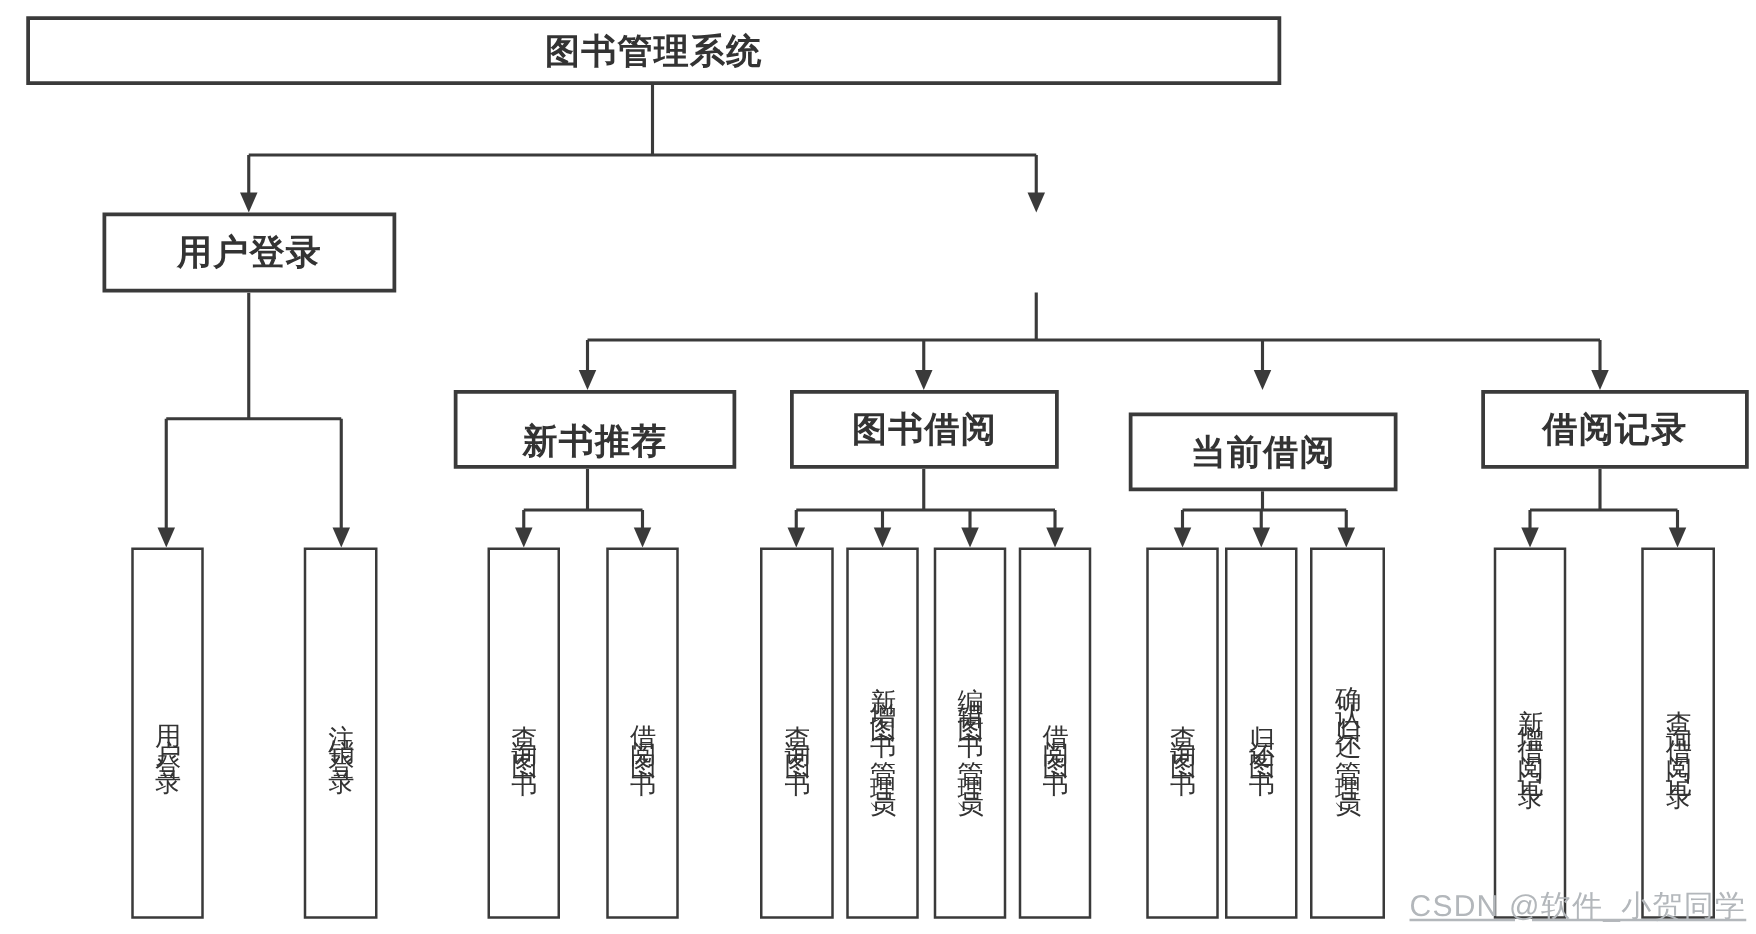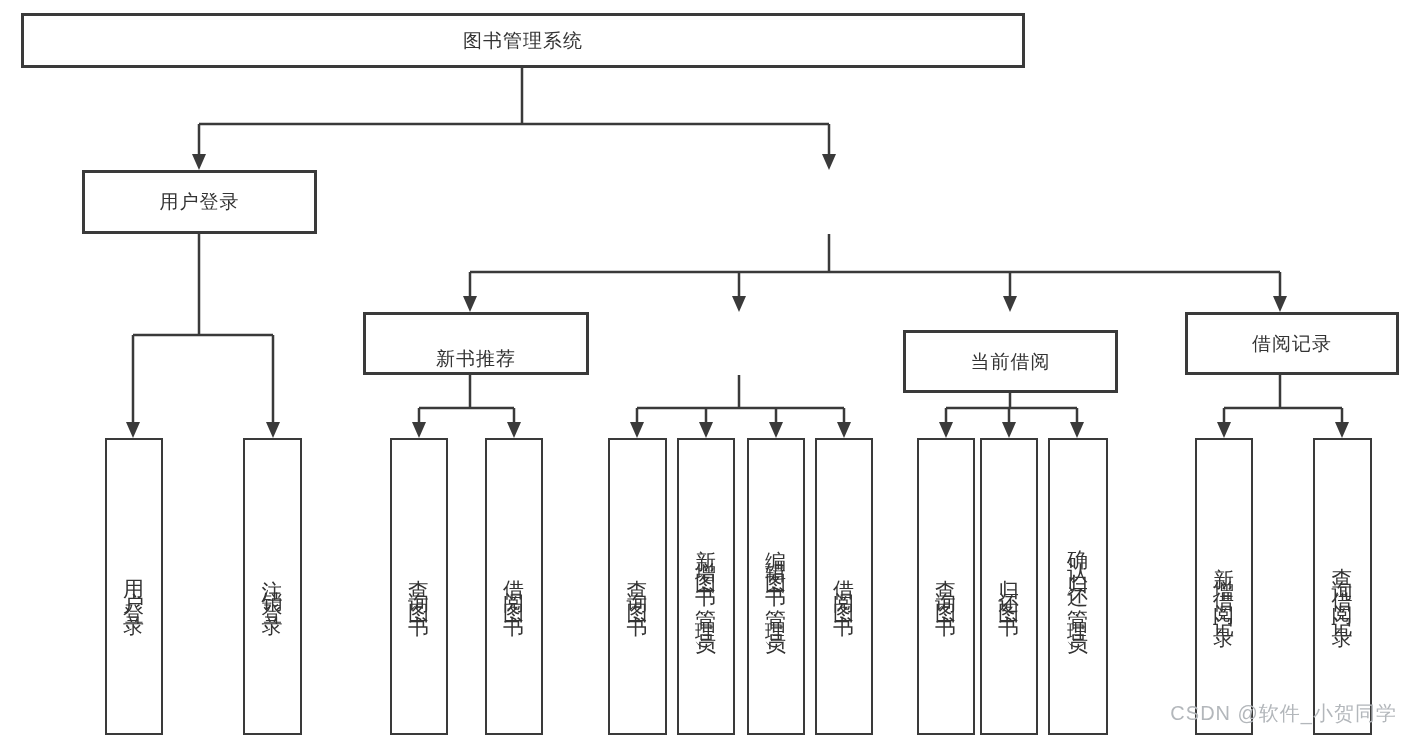--- a/index.html
+++ b/index.html
@@ -40,43 +40,45 @@
     position: absolute;
     box-sizing: border-box;
     background: var(--box-fill);
     border: 3px solid var(--box-border);
     display: flex;
     align-items: center;
     justify-content: center;
     color: var(--text);
   }
   .box.h {
-    font-size: 19px;
+    font-size: 28px;
     letter-spacing: 1px;
     white-space: nowrap;
+    font-weight: bold;
   }
   .box.v {
     top: 438px;
     height: 297px;
     border-width: 2px;
     writing-mode: vertical-rl;
     text-orientation: mixed;
     font-size: 21px;
     letter-spacing: 12px;
     line-height: 1;
   }
   .watermark {
     position: absolute;
     right: 8px;
-    bottom: 20px;
-    font-size: 20px;
+    bottom: 6px;
+    font-size: 24px;
     color: var(--watermark);
     letter-spacing: 1px;
     white-space: nowrap;
     pointer-events: none;
+    text-decoration: underline;
   }
 </style>
 </head>
 <body>
 
 <div class="canvas">
 
   <svg class="connectors" viewBox="0 0 1405 747" xmlns="http://www.w3.org/2000/svg">
     <path d="M522 68 V124 M199 124 H829 M199 124 V156 M829 124 V156"></path>
     <path d="M199 234 V335 M133 335 H273 M133 335 V424 M273 335 V424"></path>
@@ -112,20 +114,23 @@
   <div class="box h" style="left:21px; top:13px; width:1004px; height:55px;">
     <span>图书管理系统</span>
   </div>
 
   <div class="box h" style="left:82px; top:170px; width:235px; height:64px;">
     <span>用户登录</span>
   </div>
 
   <div class="box h" style="left:363px; top:312px; width:226px; height:63px;align-items:flex-end;">
     <span>新书推荐</span>
+  </div>
+  <div class="box h" style="left:632px; top:312px; width:215px; height:63px;">
+    <span>图书借阅</span>
   </div>
   <div class="box h" style="left:903px; top:312px; width:215px; height:63px;margin-top:18px;">
     <span>当前借阅</span>
   </div>
   <div class="box h" style="left:1173px; top:312px; width:214px; height:63px;margin-left:12px;">
     <span>借阅记录</span>
   </div>
 
   <div class="box v" style="left:105px; width:58px;">
     <span>用户登录</span>

